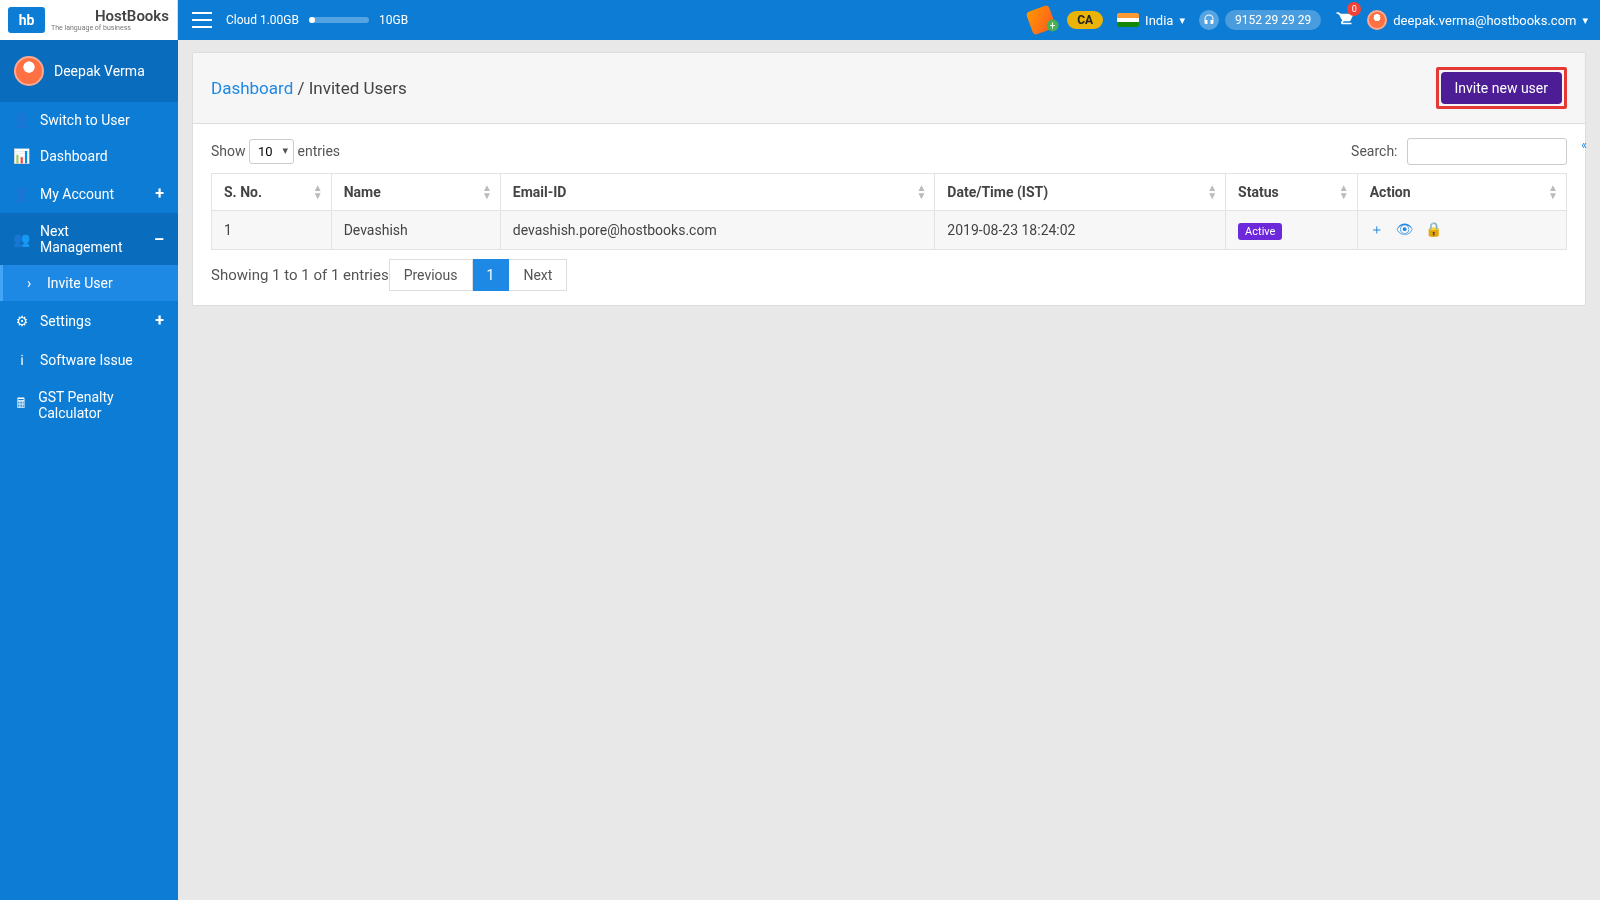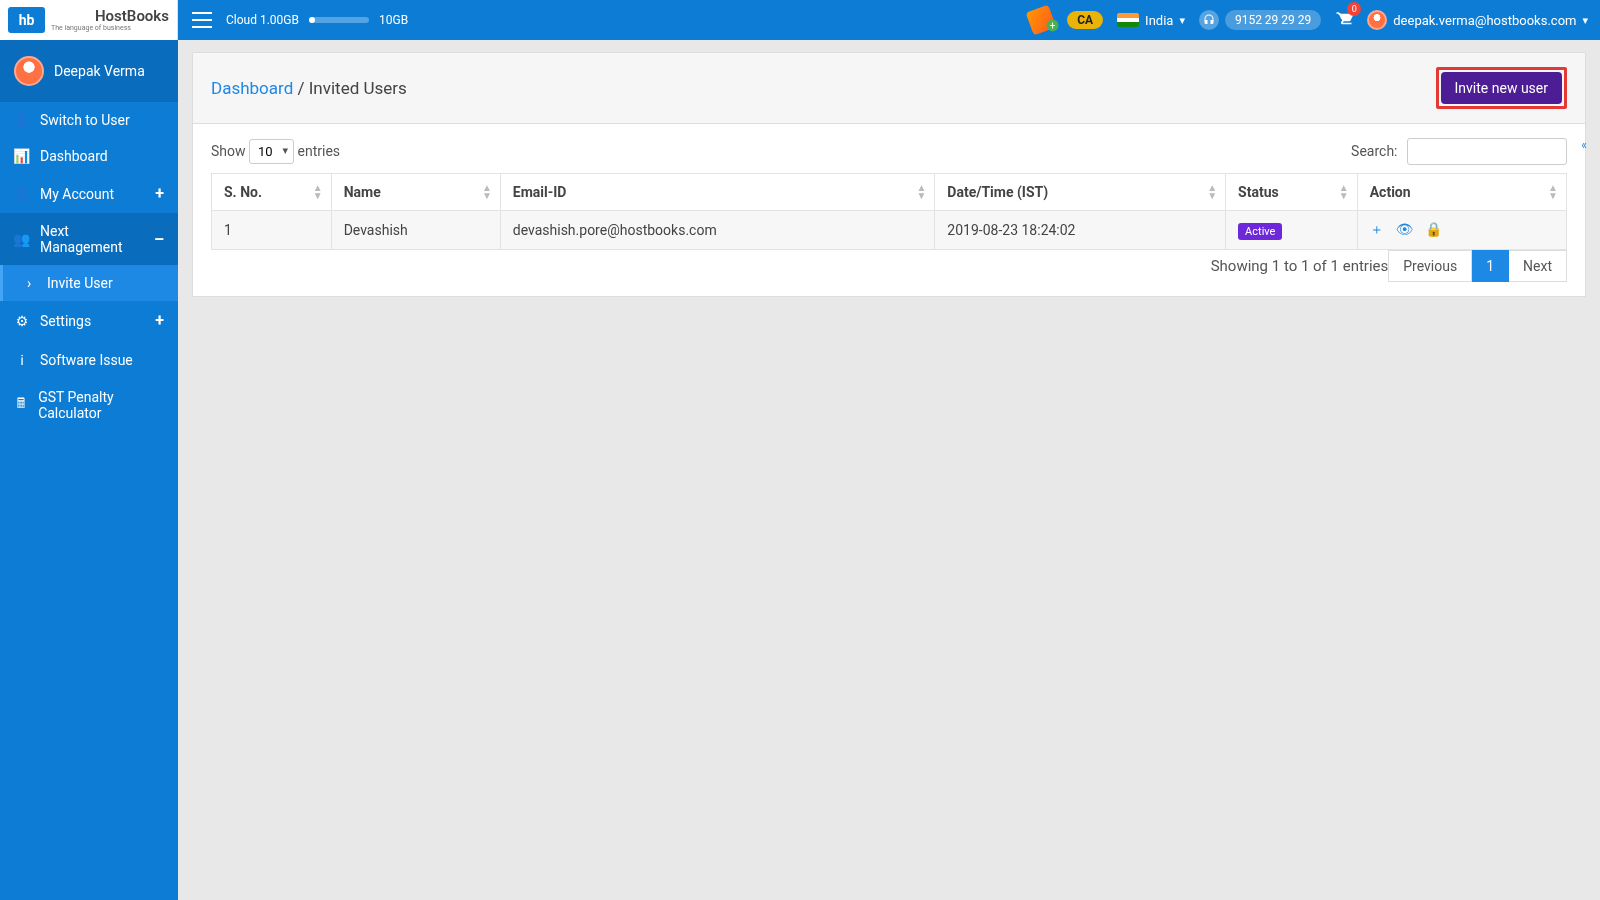--- a/index.html
+++ b/index.html
@@ -58,21 +58,21 @@
 .search-input { border:1px solid #ccc; padding:5px 8px; width:160px; border-radius:3px; margin-left:6px; }
 
 table.dt { width:100%; border-collapse:collapse; font-size:14px; }
 table.dt th, table.dt td { border:1px solid #e3e3e3; padding:10px 12px; text-align:left; color:#444; }
 table.dt th { background:#fff; font-weight:700; position:relative; }
 .sort-ic { position:absolute; right:8px; top:10px; color:#bbb; font-size:10px; line-height:8px; display:flex; flex-direction:column; }
 tbody tr { background:#f7f7f7; }
 .badge-active { background:#6d28d9; color:#fff; font-size:11px; padding:2px 7px; border-radius:3px; }
 .action-ic { color:#1e88e5; margin-right:12px; cursor:pointer; font-size:14px; }
 
-.dt-footer { display:flex; justify-content:flex-end; align-items:center; margin-top:0; font-size:15px; color:#555; }
+.dt-footer { display:flex; justify-content:flex-start; align-items:center; margin-top:9px; font-size:15px; color:#555; }
 .pager { display:flex; }
 .pager button { border:1px solid #ddd; background:#fff; padding:7px 14px; color:#555; cursor:pointer; font-size:14px; }
 .pager button.current { background:#1e88e5; color:#fff; border-color:#1e88e5; }
 .pager button + button { border-left:none; }
 </style>
 </head>
 <body>
 
 <div class="topbar">
   <div class="logo-box">

